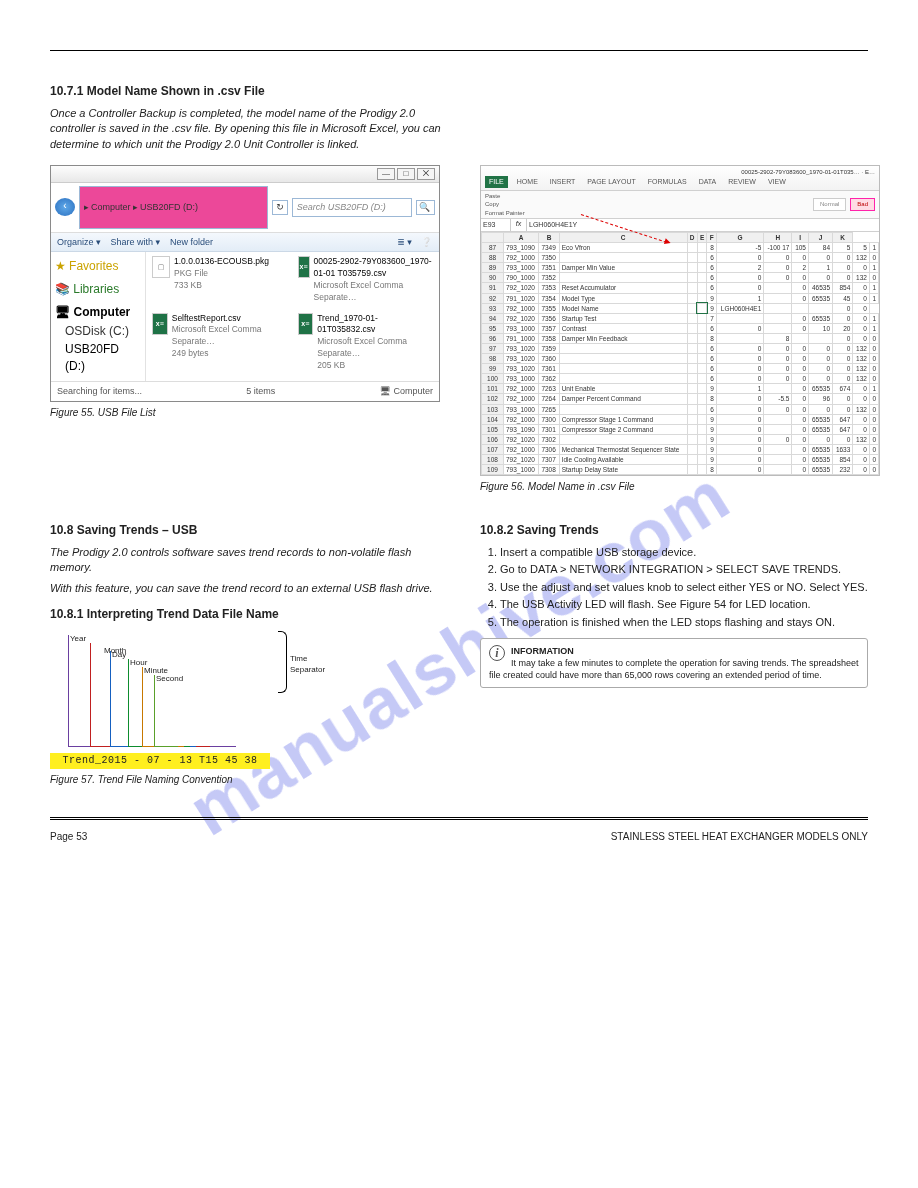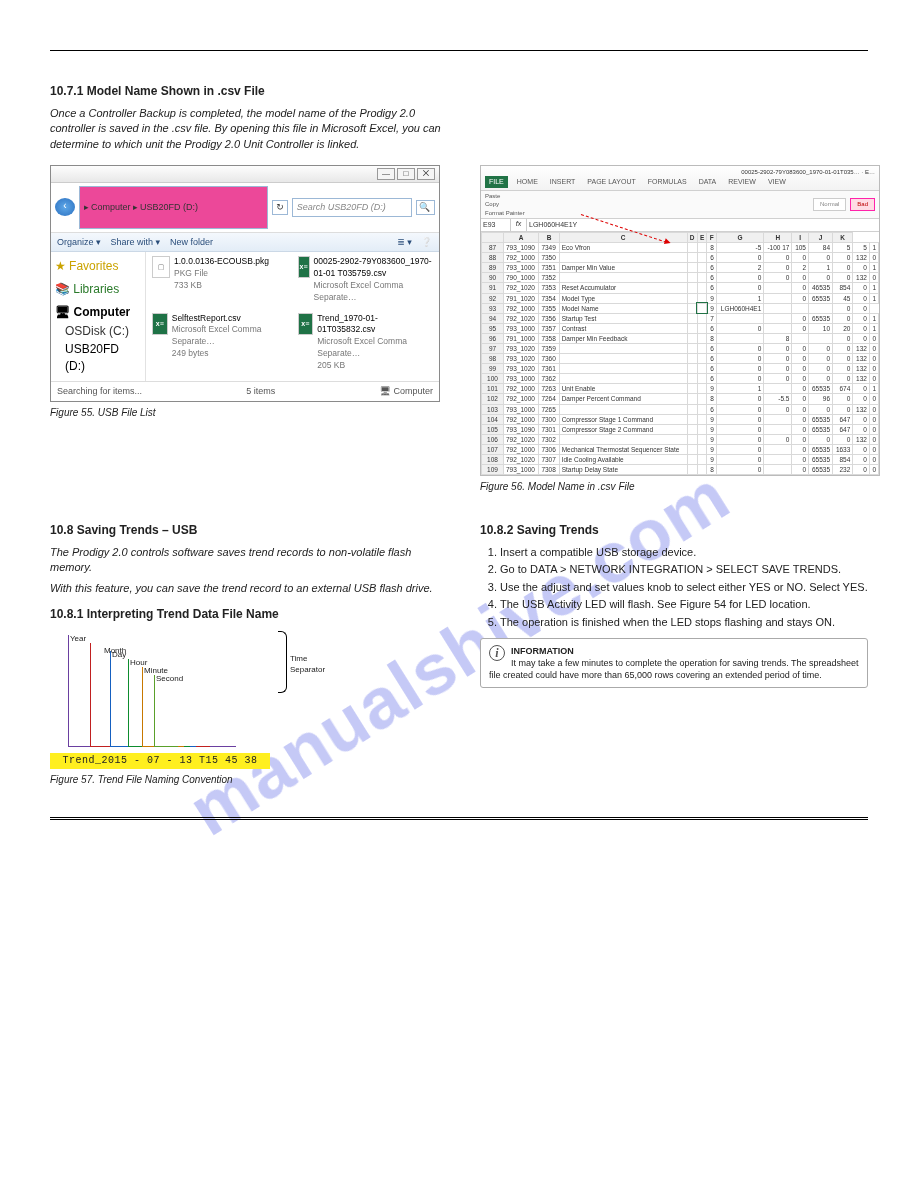--- a/index.html
+++ b/index.html
@@ -854,13 +854,17 @@
       <div class="info-box">
         <div class="info-box-icon">i</div>
         <b>INFORMATION</b><br>
         <span>It may take a few minutes to complete the operation for saving trends. The spreadsheet file created could have more than 65,000 rows covering an extended period of time.</span>
       </div>
 
     </div>
   </div>
 
   <hr class="rule-double">
+  <div class="footer">
+    <span>Page 53</span>
+    <span>STAINLESS STEEL HEAT EXCHANGER MODELS ONLY</span>
+  </div>
 </div>
 
 </body></html>

